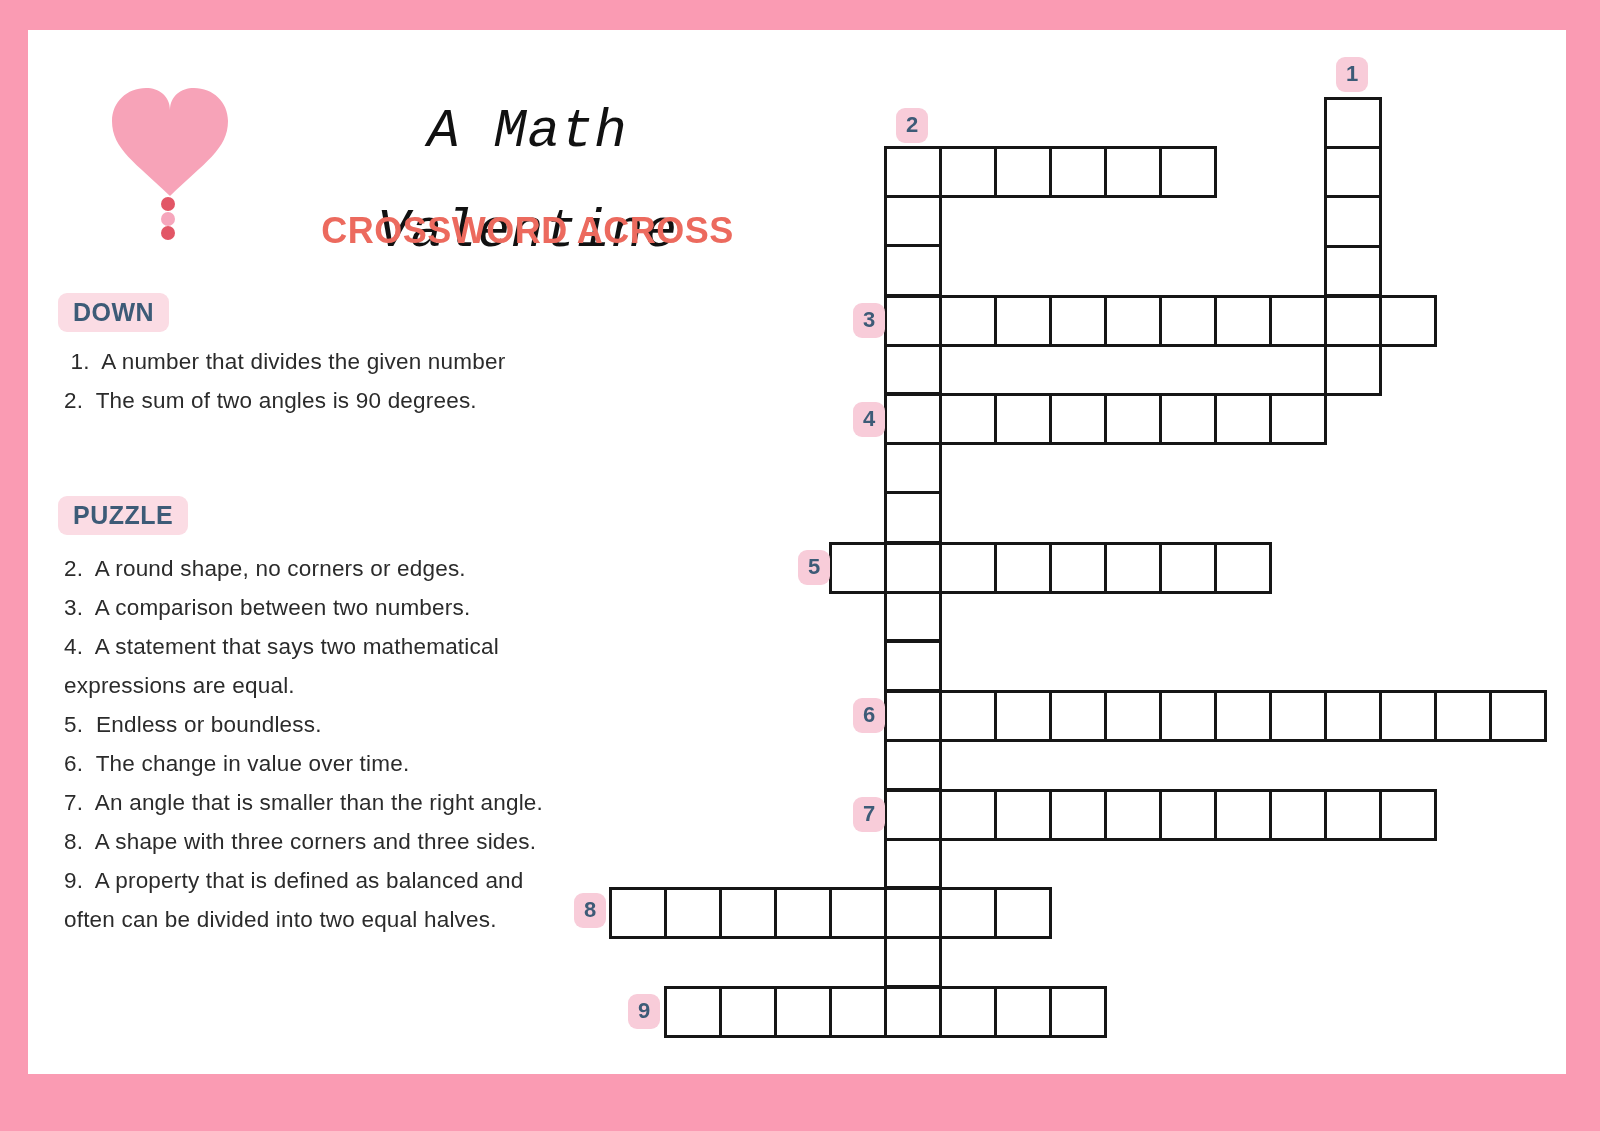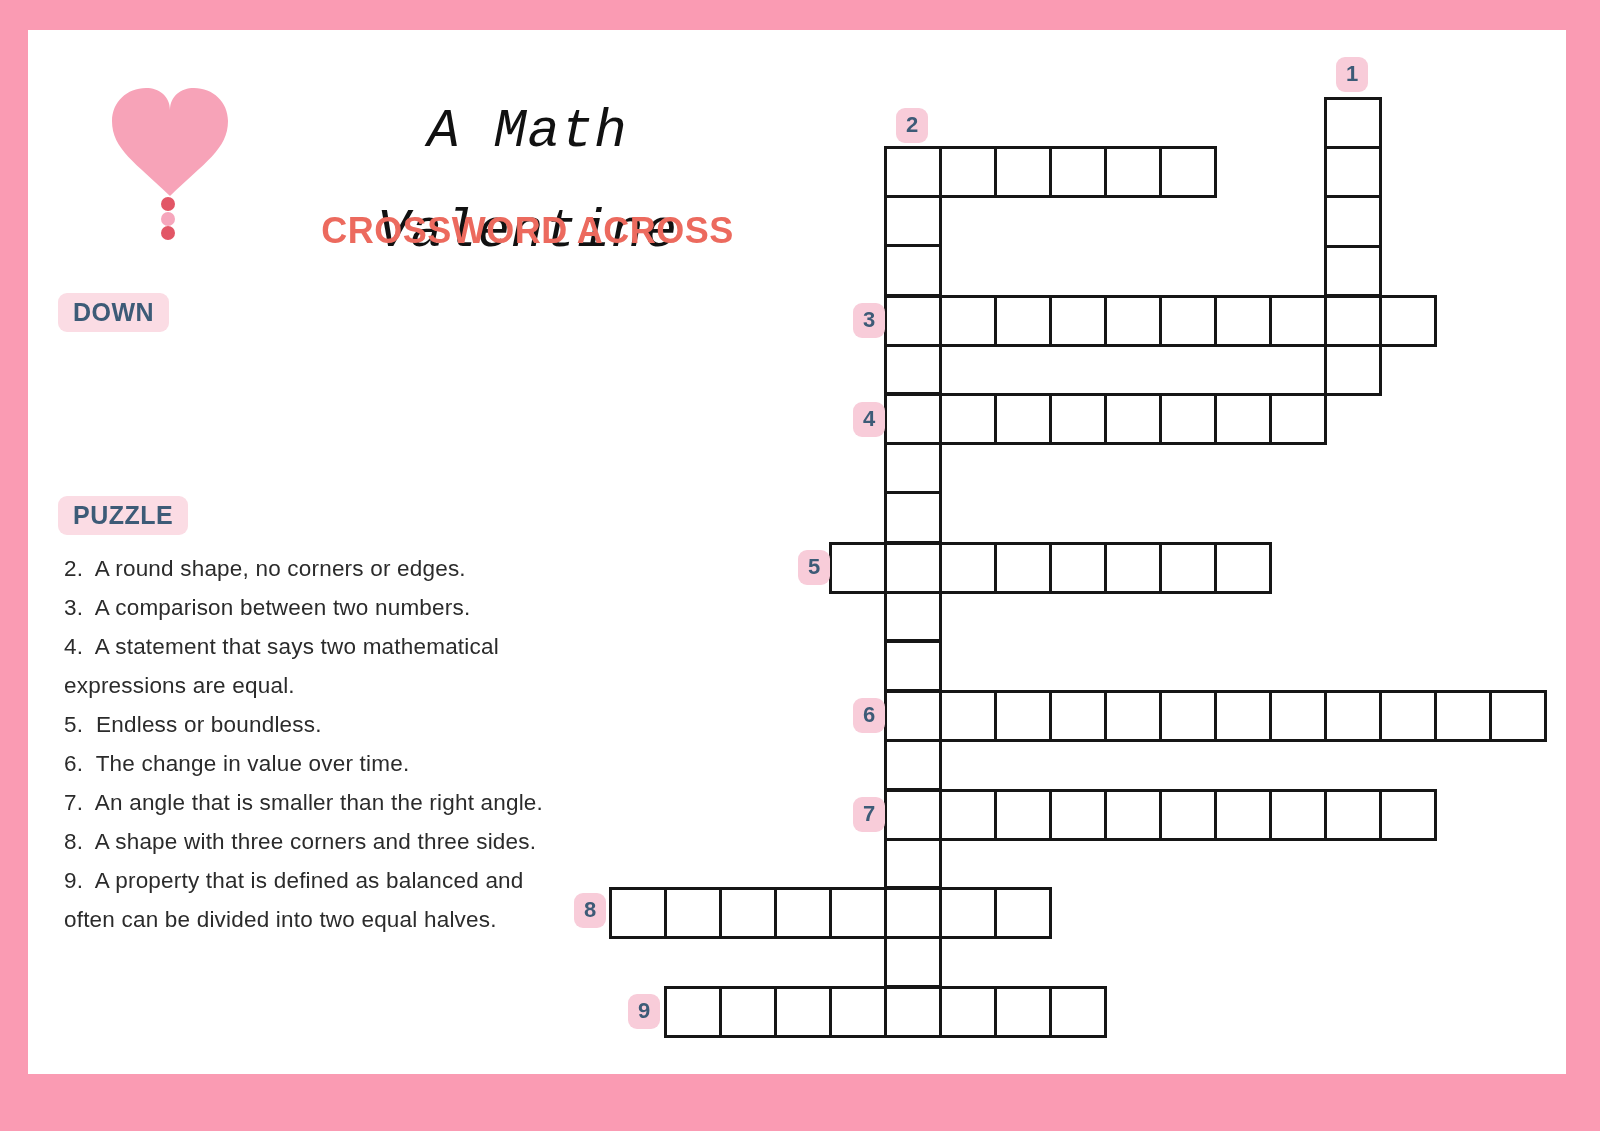--- a/index.html
+++ b/index.html
@@ -53,21 +53,21 @@
   <path d="M58,22 C58,8 47,0 34,0 C15,0 0,14 0,33 C0,61 24,75 58,108 C92,75 116,61 116,33 C116,14 101,0 82,0 C69,0 58,8 58,22 Z" fill="#f7a3b8" transform="translate(2,2)"></path>
   <circle cx="58" cy="118" r="7" fill="#e25666"></circle>
   <circle cx="58" cy="133" r="7" fill="#f6a6bc"></circle>
   <circle cx="58" cy="147" r="7" fill="#e25666"></circle>
 </svg>
 
 <div class="title">A Math Valentine</div>
 <div class="subtitle">CROSSWORD ACROSS</div>
 
 <div class="chip" style="left:58px;top:293px;">DOWN</div>
-<div class="clue-block" style="left:64px;top:342px;" id="down-clues"></div>
+<div class="clue-block" style="left:64px;top:342px;" id="down-clues"><div> 1.  A number that divides the given number</div><div>2.  The sum of two angles is 90 degrees.</div></div>
 
 <div class="chip" style="left:58px;top:496px;">PUZZLE</div>
 <div class="clue-block" style="left:64px;top:549px;" id="across-clues"><div>2.  A round shape, no corners or edges.</div><div>3.  A comparison between two numbers.</div><div>4.  A statement that says two mathematical</div><div>expressions are equal.</div><div>5.  Endless or boundless.</div><div>6.  The change in value over time.</div><div>7.  An angle that is smaller than the right angle.</div><div>8.  A shape with three corners and three sides.</div><div>9.  A property that is defined as balanced and</div><div>often can be divided into two equal halves.</div></div>
 
 <div id="grid-layer">
     <div style="position: absolute;">
       <div class="cell" style="left: 1323.5px; top: 96.5px; width: 58px; height: 52.4px;"></div>
       <div class="cell" style="left: 1323.5px; top: 145.9px; width: 58px; height: 52.4px;"></div>
       <div class="cell" style="left: 1323.5px; top: 195.3px; width: 58px; height: 52.4px;"></div>
       <div class="cell" style="left: 1323.5px; top: 244.7px; width: 58px; height: 52.4px;"></div>

